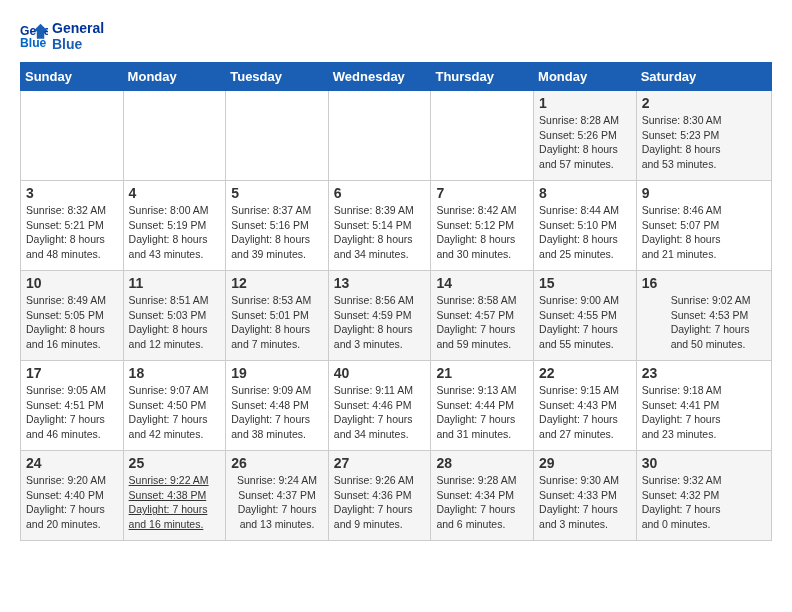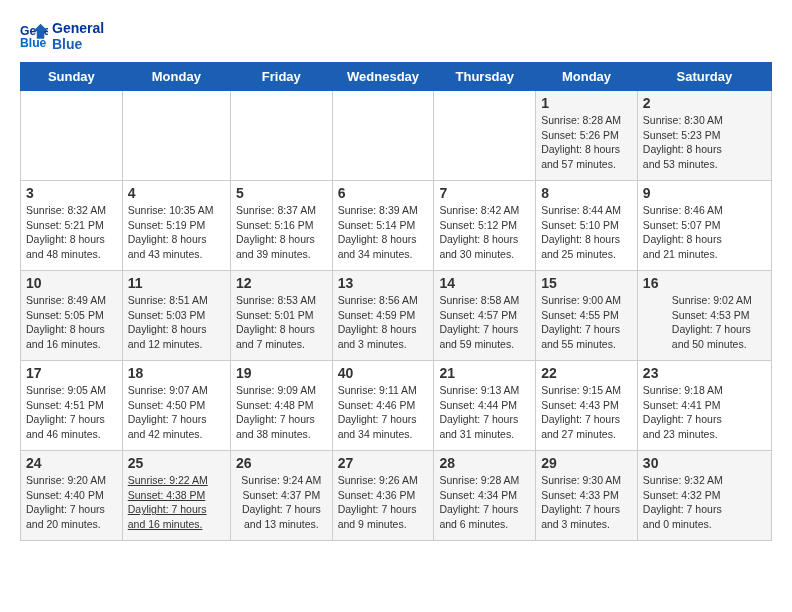--- a/index.html
+++ b/index.html
@@ -41,21 +41,21 @@
       width: 100%;
       border-collapse: collapse;
       font-size: 11px;
     }
     thead tr {
       background: #1a5fb4;
       color: #fff;
     }
     thead th {
       padding: 6px 4px;
-      text-align: center;
+      text-align: left;
       font-size: 13px;
       font-weight: bold;
       border: 1px solid #1a5fb4;
     }
     tbody tr {
       vertical-align: top;
     }
     tbody td {
       border: 1px solid #ccc;
       padding: 4px 5px;
@@ -102,21 +102,21 @@
     <div class="month-title"></div>
     <div class="location-title"></div>
   </div>
 </div>
 
 <table>
   <thead>
     <tr>
     <th>Sunday</th>
         <th>Monday</th>
-        <th>Friday</th>
+        <th>Tuesday</th>
         <th>Wednesday</th>
         <th>Thursday</th>
         <th>Monday</th>
         <th>Saturday</th>
       </tr>
   </thead>
   <tbody id="calendar-body">
   <tr>
         <td class="empty-cell"></td>
         <td class="empty-cell"></td>
@@ -141,21 +141,21 @@
       <tr>
         <td>
           <span class="day-number">3</span>
           <div class="day-info" style="white-space: pre-line;">Sunrise: 8:32 AM
 Sunset: 5:21 PM
 Daylight: 8 hours
 and 48 minutes.</div>
         </td>
         <td>
           <span class="day-number">4</span>
-          <div class="day-info" style="white-space: pre-line;">Sunrise: 10:35 AM
+          <div class="day-info" style="white-space: pre-line;">Sunrise: 8:00 AM
 Sunset: 5:19 PM
 Daylight: 8 hours
 and 43 minutes.</div>
         </td>
         <td>
           <span class="day-number">5</span>
           <div class="day-info" style="white-space: pre-line;">Sunrise: 8:37 AM
 Sunset: 5:16 PM
 Daylight: 8 hours
 and 39 minutes.</div>

